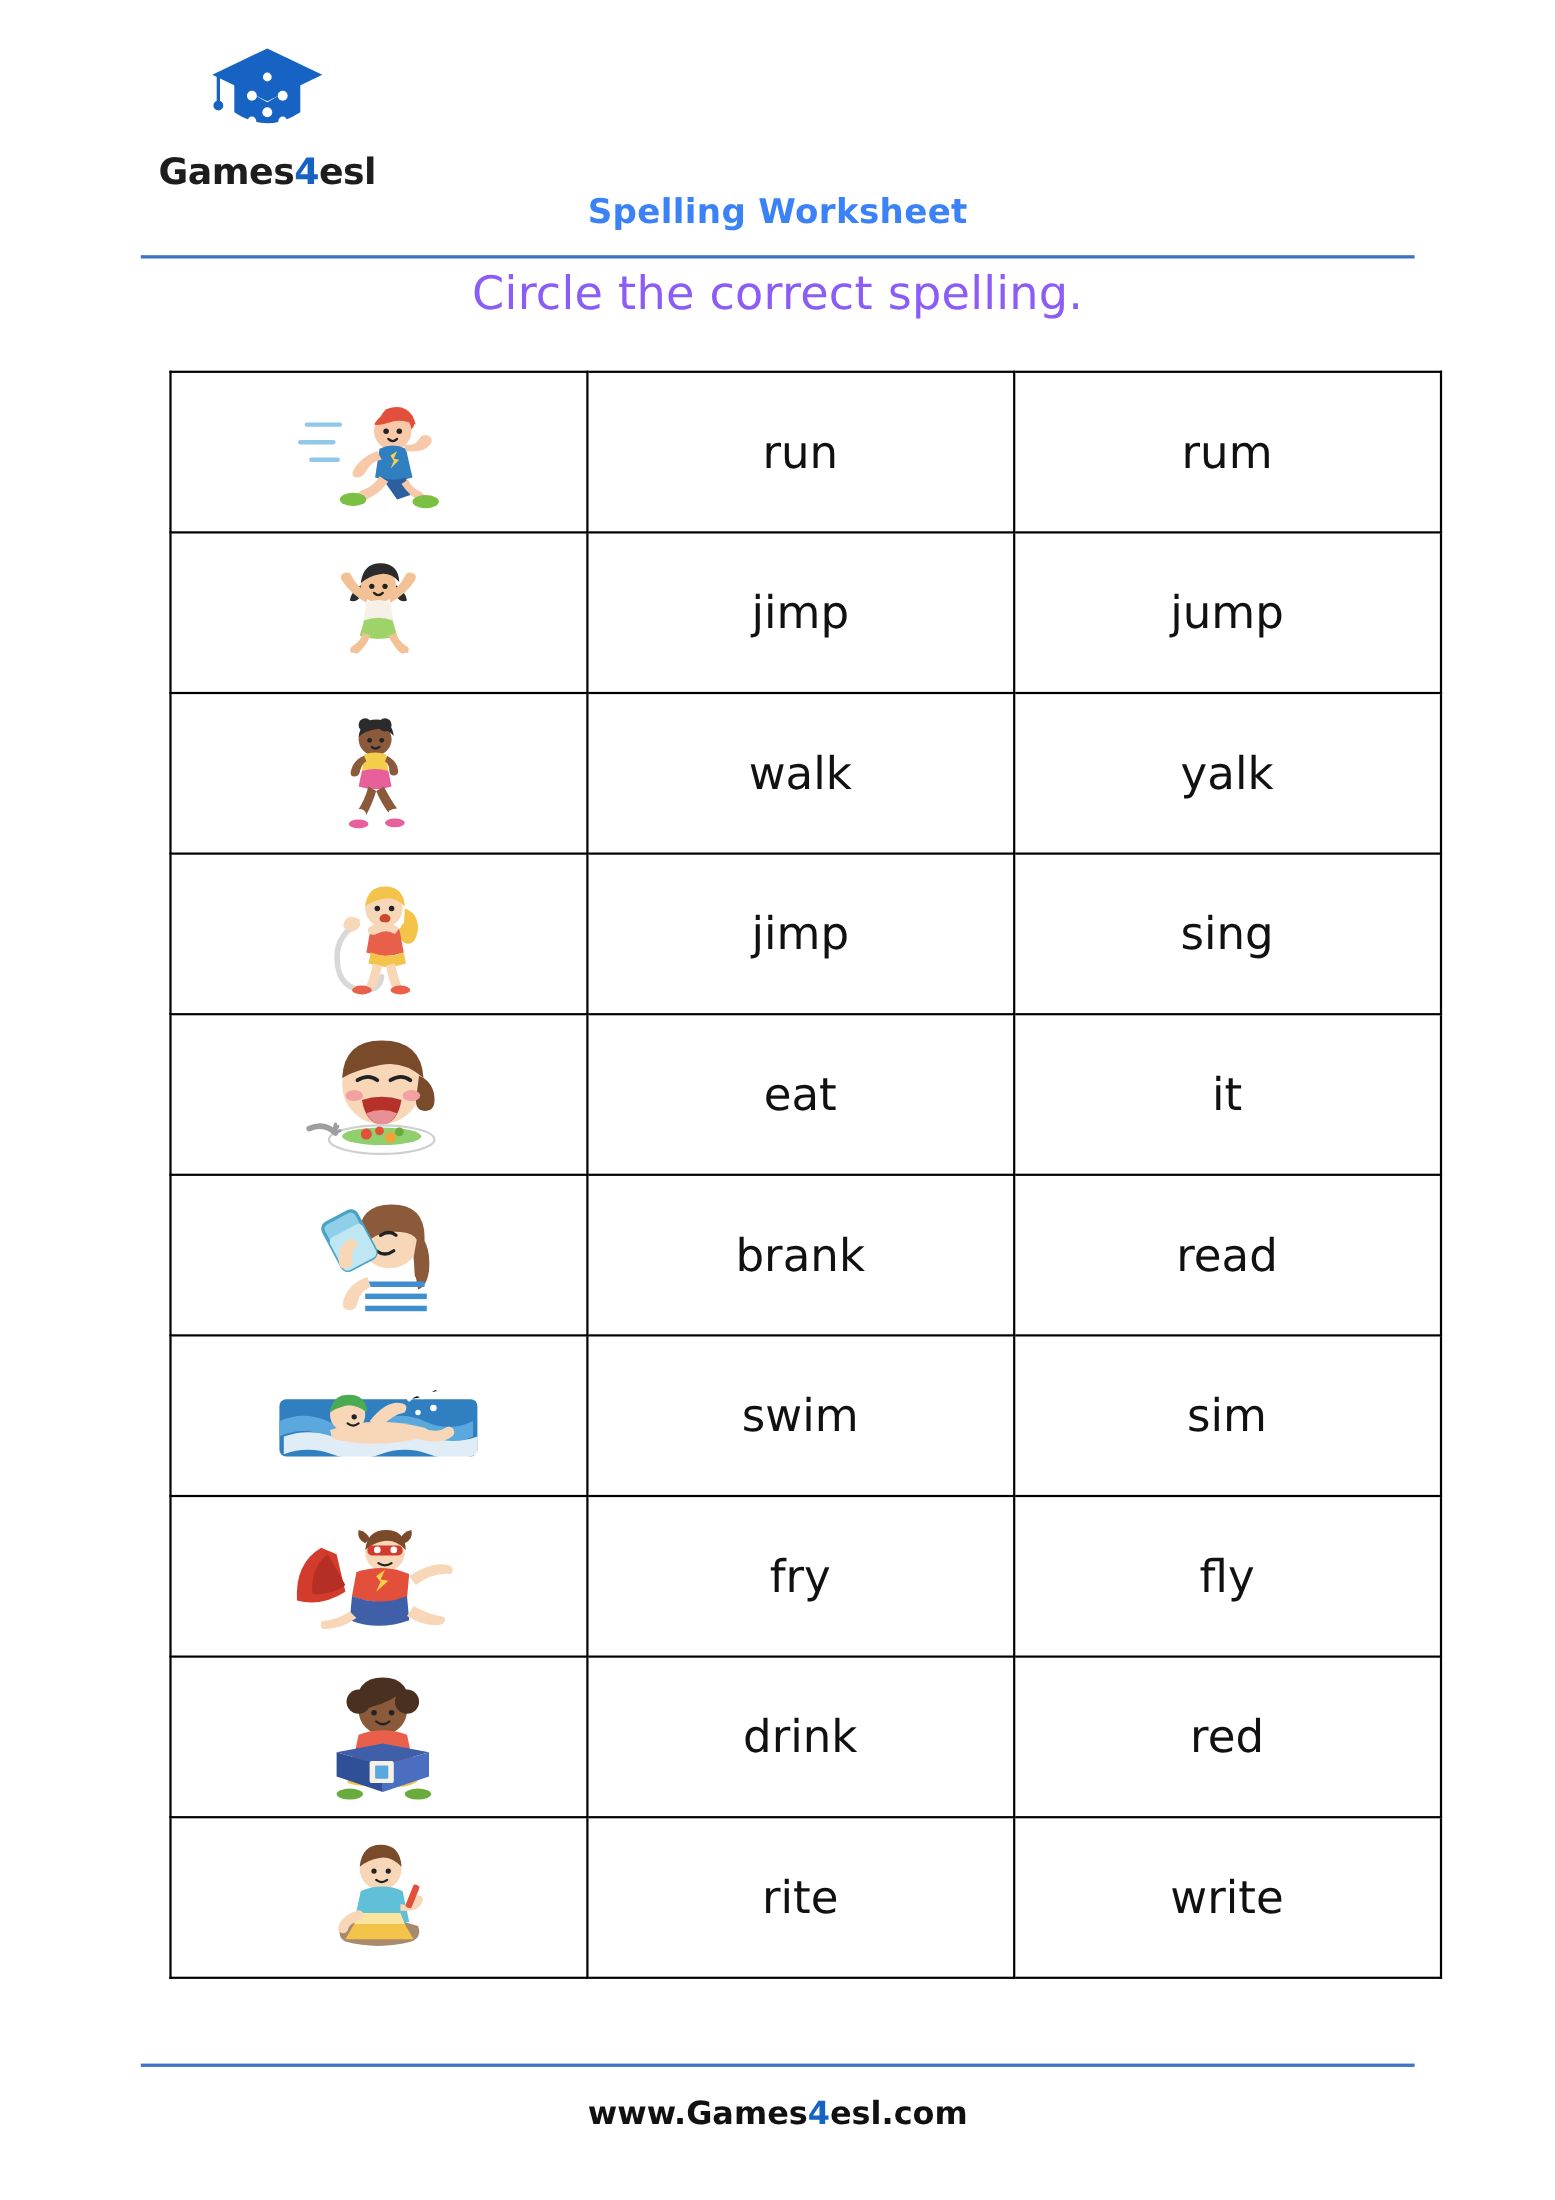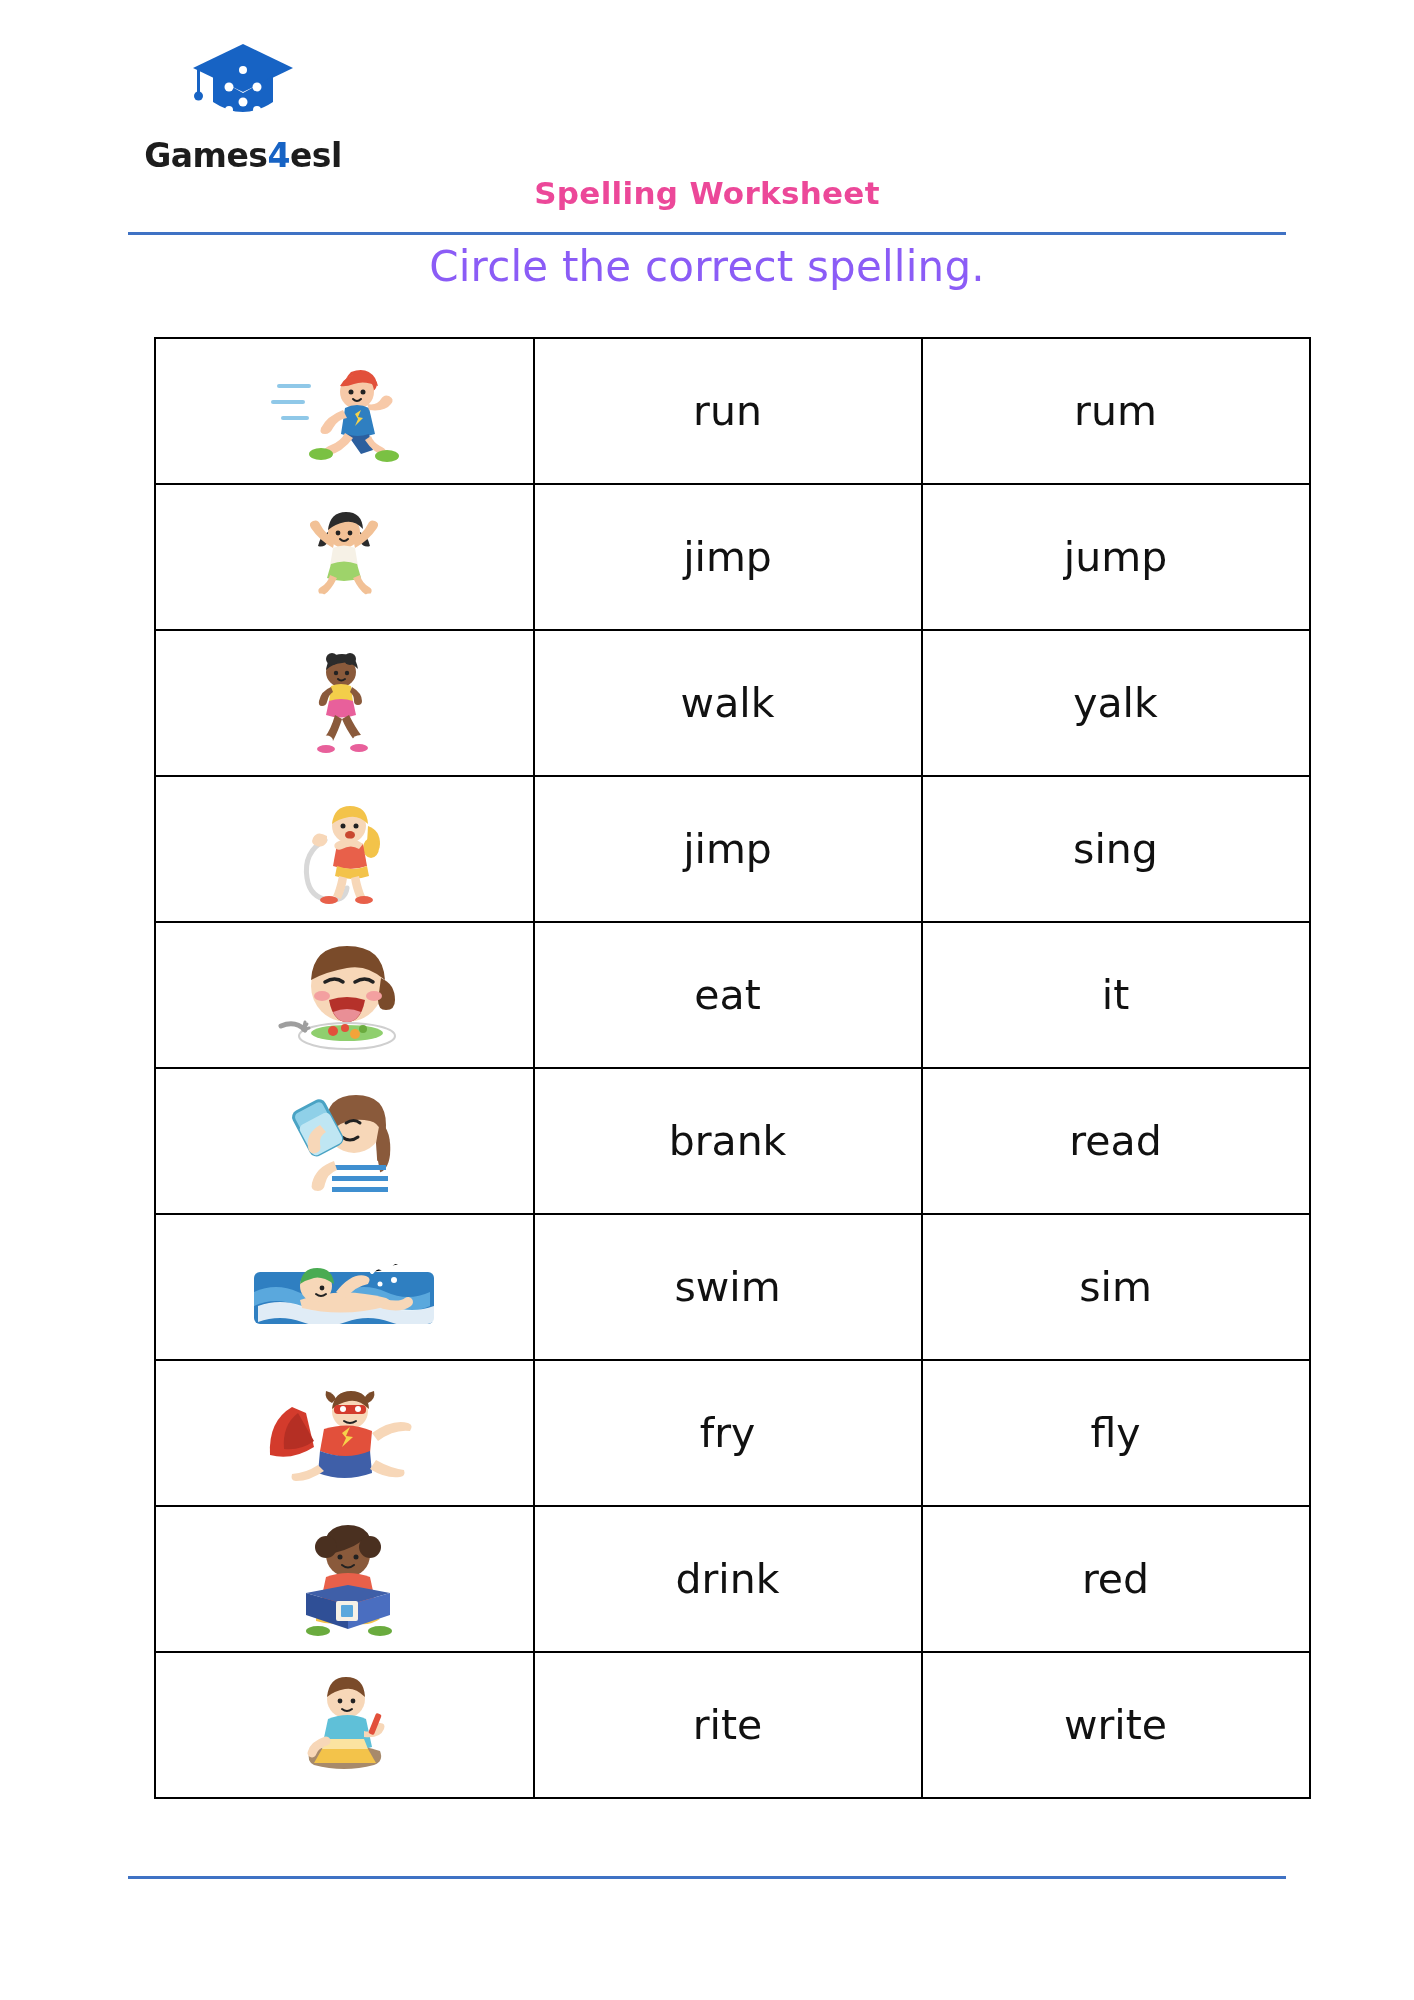--- a/index.html
+++ b/index.html
@@ -50,21 +50,21 @@
   .logo-text .accent { color: #1763c4; }
 
   .doc-title {
     position: absolute;
     left: 0;
     right: 0;
     top: 175px;
     text-align: center;
     font-size: 31px;
     font-weight: bold;
-    color: #ec4899;
+    color: #3b82f6;
     letter-spacing: 0.3px;
   }
   .rule {
     position: absolute;
     left: 128px;
     right: 128px;
     top: 232px;
     height: 3px;
     background: #3f72c4;
   }
@@ -438,14 +438,15 @@
           </td>
           <td class="word-cell">rite</td>
           <td class="word-cell">write</td>
         </tr>
 
       </tbody>
     </table>
   </div>
 
   <div class="footer-rule"></div>
+  <div class="footer-text"><span>www.Games</span><span class="accent">4</span><span>esl.com</span></div>
 
 </div>
 
 </body></html>

